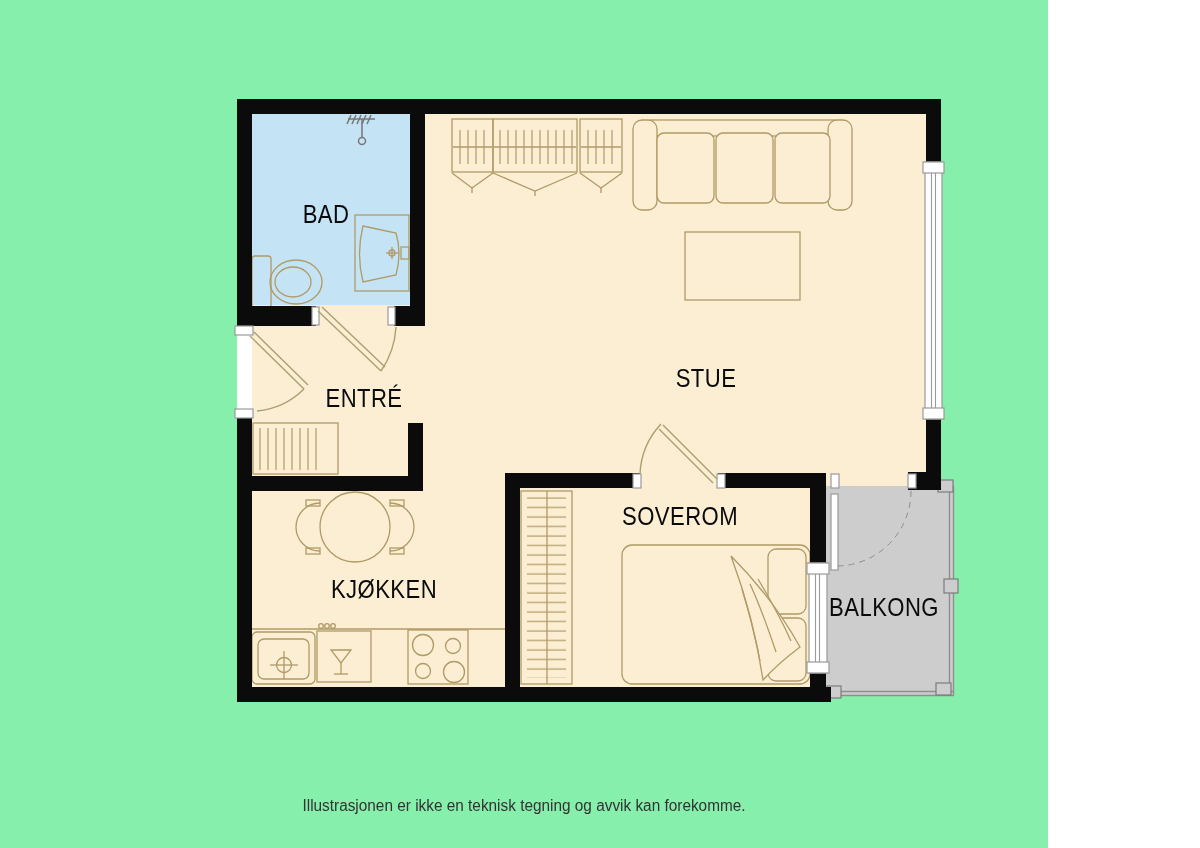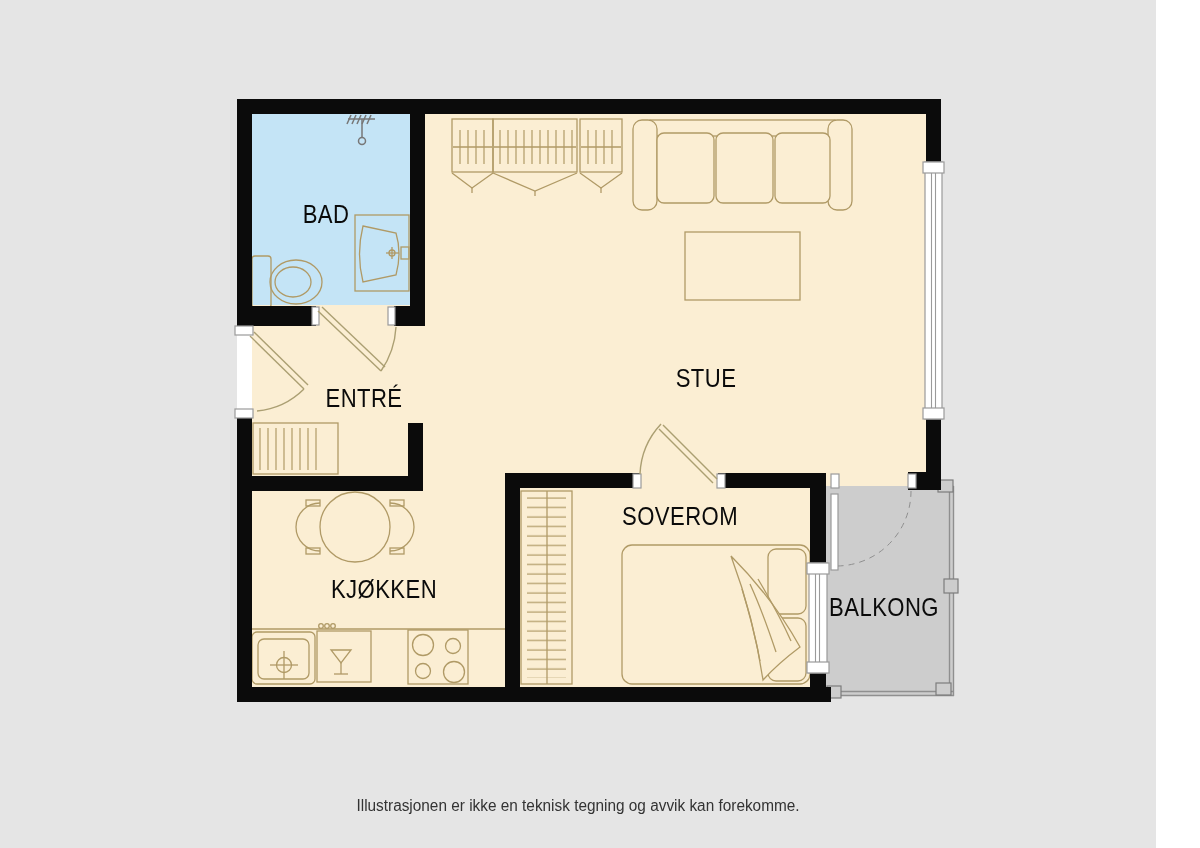--- a/index.html
+++ b/index.html
@@ -1,16 +1,16 @@
 <!DOCTYPE html>
 <html style="--floor: #FBEED3; --bathroom: #C4E4F6; --balcony: #CDCDCD; --walls: #0B0B0B; --furniture_line: #B09A66;"><head>
 <meta charset="utf-8">
 <style>
   html,body{margin:0;padding:0;background:#fff}
-  .plan{position:relative;width:1156px;height:848px;background:#e5e5e5;
+  .plan{position:relative;width:1048px;height:848px;background:#86efac;
         font-family:"Liberation Sans",sans-serif;overflow:hidden}
   .plan svg{position:absolute;left:0;top:0}
   .wall{fill:var(--walls,#0b0b0b)}
   .furn{fill:none;stroke:var(--furniture_line,#b09a66);stroke-width:1.3}
   .furnf{fill:var(--floor,#fbeed3);stroke:var(--furniture_line,#b09a66);stroke-width:1.3}
   .win{fill:#ffffff;stroke:#9a9a9a;stroke-width:1.2}
   .winline{stroke:#9a9a9a;stroke-width:1.1;fill:none}
   .door{fill:none;stroke:#ab9f72;stroke-width:1.4}
   .rail{stroke:#8f8f8f;stroke-width:1.4;fill:none}
   .railb{fill:var(--balcony,#cdcdcd);stroke:#7c7c7c;stroke-width:1.2}

